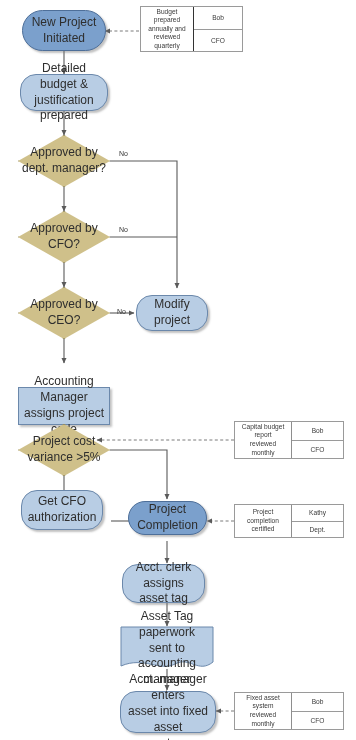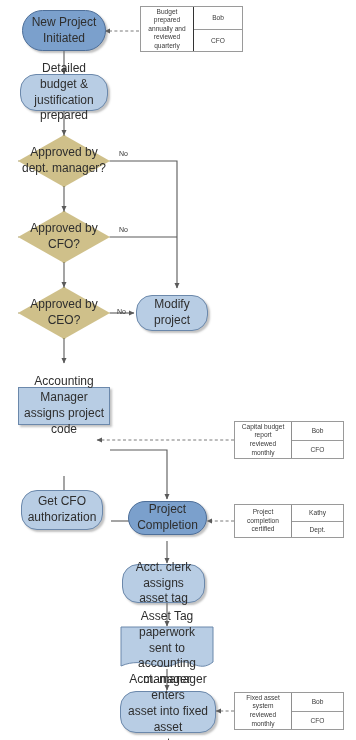--- a/index.html
+++ b/index.html
@@ -227,20 +227,25 @@
 
   <div class="node rproc" style="left:136px; top:295px; width:72px; height:36px;">
     <span class="lbl">Modify project</span>
   </div>
 
   <div class="node proc" style="left:18px; top:363px; width:92px; height:38px;margin-top:24px;">
     <span class="lbl">Accounting Manager
 assigns project code</span>
   </div>
 
+  <div class="node dec" style="left:18px; top:424px; width:92px; height:52px;">
+    <span class="diamond-bg"></span>
+    <span class="lbl">Project cost
+variance &gt;5%</span>
+  </div>
 
   <div class="node rproc" style="left:21px; top:490px; width:82px; height:40px;">
     <span class="lbl">Get CFO
 authorization</span>
   </div>
 
   <div class="node term" style="left:128px; top:501px; width:79px; height:34px;">
     <span class="lbl">Project Completion</span>
   </div>
 

